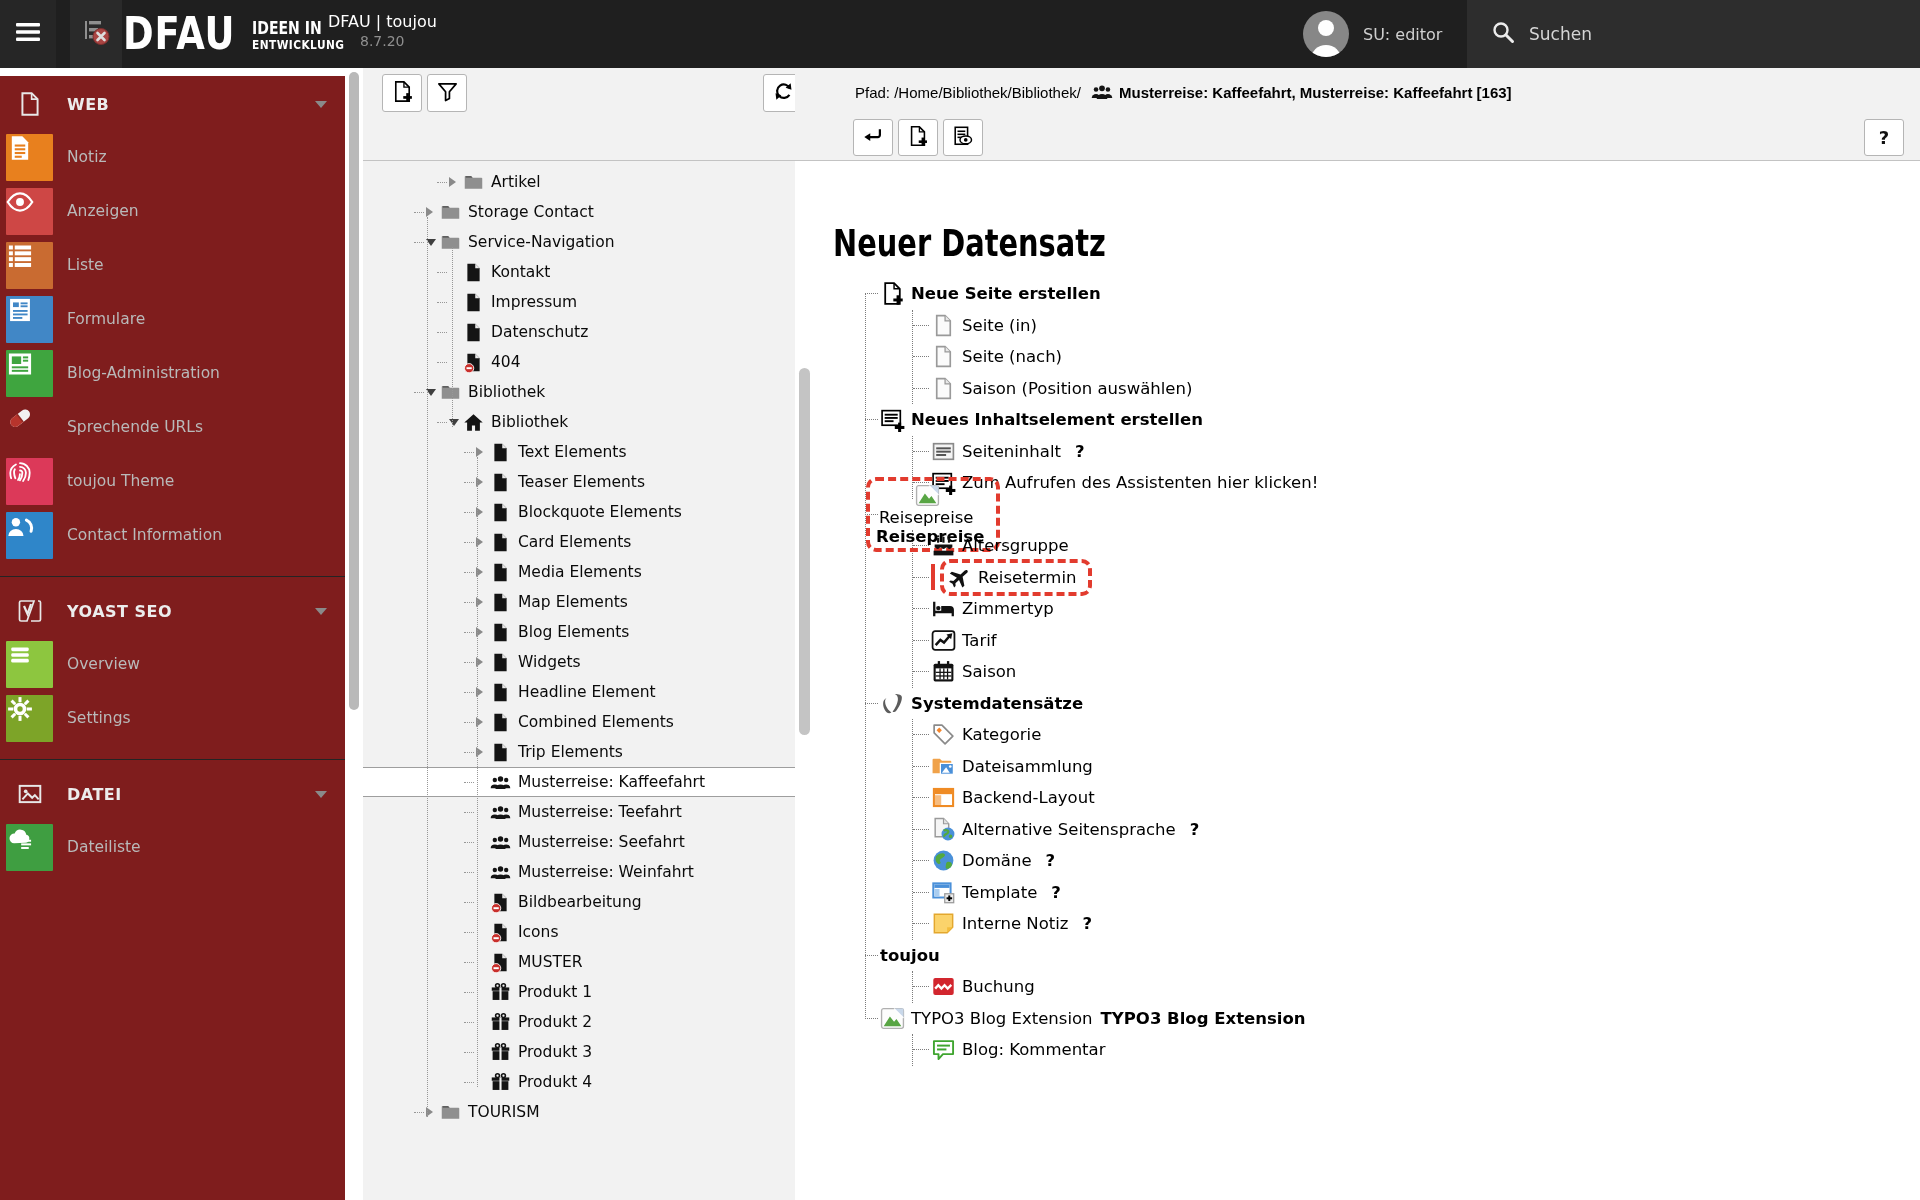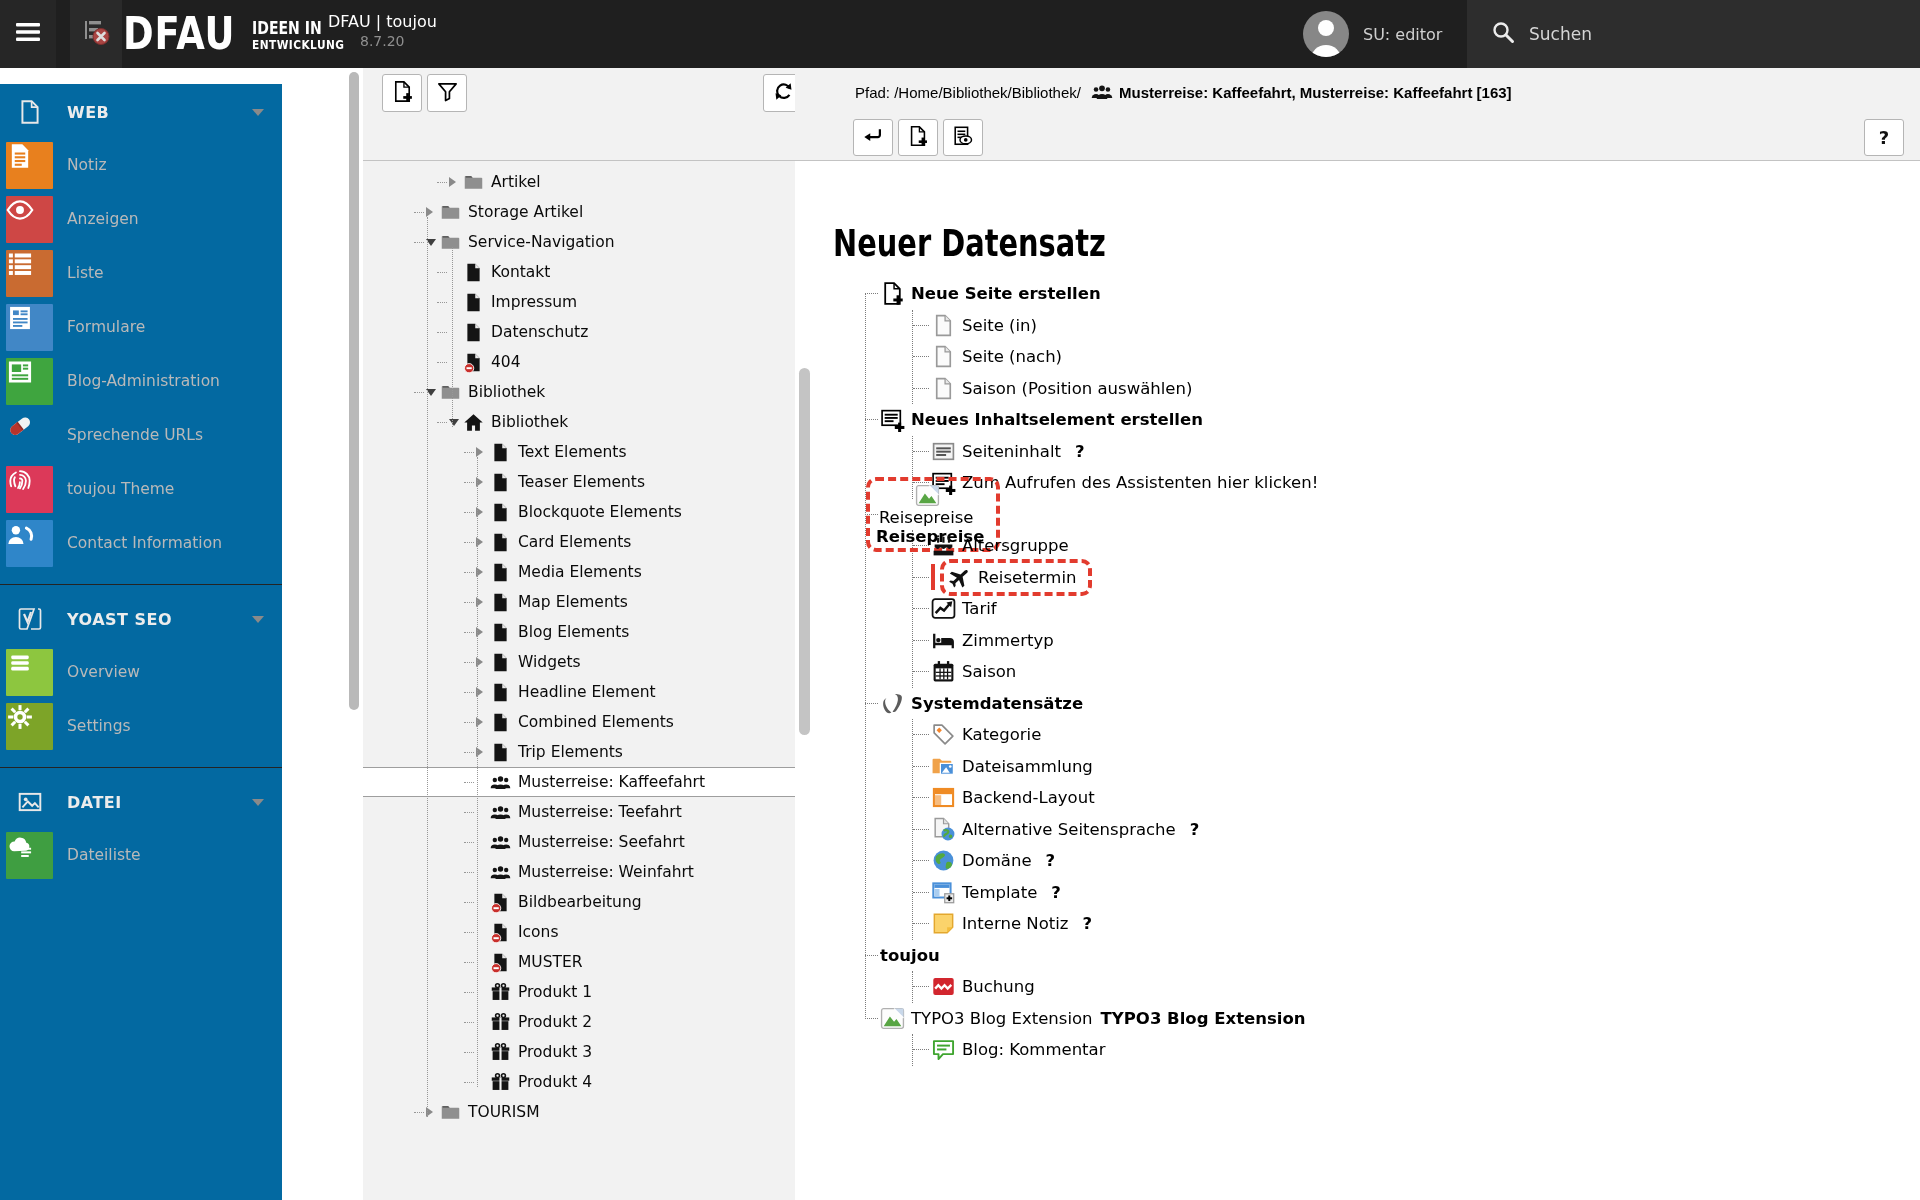--- a/index.html
+++ b/index.html
@@ -22,21 +22,21 @@
   .tb-star{position:absolute;left:1193px;top:22px;width:24px;height:24px;cursor:pointer;}
   .tb-help{position:absolute;left:1248px;top:21px;width:25px;height:25px;cursor:pointer;}
   .tb-user{position:absolute;left:1303px;top:11px;display:flex;align-items:center;cursor:pointer;}
   .tb-avatar{width:46px;height:46px;}
   .tb-username{margin-left:14px;color:#cfcfcf;font-size:16px;}
   .tb-search{position:absolute;left:1467px;top:0;width:453px;height:68px;background:#2d2d2d;display:flex;align-items:center;padding-left:24px;box-sizing:border-box;}
   .tb-search svg{width:24px;height:24px;flex:0 0 24px;}
   .tb-search input{background:transparent;border:none;outline:none;color:#ddd;font-size:17px;margin-left:12px;width:300px;font-family:"DejaVu Sans",sans-serif;}
   .tb-search input::placeholder{color:#d5d5d5;opacity:1;}
   
-  .sidebar{position:absolute;left:0;top:84px;bottom:0;width:282px;background:#0369a1;overflow:hidden;}
+  .sidebar{position:absolute;left:0;top:76px;bottom:0;width:345px;background:#7f1d1d;overflow:hidden;}
   .sb-section{padding-top:2px;}
   .sb-section + .sb-section{margin-top:14px;border-top:1px solid #242424;padding-top:8px;}
   .sb-header{height:52px;display:flex;align-items:center;cursor:pointer;position:relative;}
   .sb-header .hico{width:26px;height:26px;margin-left:17px;}
   .sb-header .hico svg{width:26px;height:26px;}
   .sb-header .hlabel{margin-left:24px;color:#ececec;font-size:16px;font-weight:700;letter-spacing:.5px;}
   .sb-chevron{position:absolute;right:18px;top:23px;width:0;height:0;border-left:6px solid transparent;border-right:6px solid transparent;border-top:7px solid #8a8a8a;}
   .sb-item{height:54px;display:flex;align-items:center;cursor:pointer;}
   .sb-tile{width:47px;height:47px;margin-left:6px;border-radius:1px;display:flex;align-items:center;justify-content:center;flex:0 0 47px;}
   .sb-tile svg{width:28px;height:28px;}
@@ -372,21 +372,21 @@
           <span class="stub"></span>
           <span class="arrow collapsed">
             <i></i>
           </span>
           <span class="pt-ico" style="display: inline-block;">
             <svg viewBox="0 0 24 24">
               <path d="M2,5.5 a1,1 0 0 1 1,-1 h6.2 l1.8,2 H21 a1,1 0 0 1 1,1 V19 H2 z" fill="#8f8f8f"></path>
               <path d="M3,4.5 h6.2 l1.8,2 H3.2 z" fill="#5f5f5f"></path>
             </svg>
           </span>
-          <span class="pt-label">Storage Artikel</span>
+          <span class="pt-label">Storage Contact</span>
         </div>
         <div class="pt-row lvl1">
           <span class="stub"></span>
           <span class="arrow expanded">
             <i></i>
           </span>
           <span class="pt-ico" style="display: inline-block;">
             <svg viewBox="0 0 24 24">
               <path d="M2,5.5 a1,1 0 0 1 1,-1 h6.2 l1.8,2 H21 a1,1 0 0 1 1,1 V19 H2 z" fill="#8f8f8f"></path>
               <path d="M3,4.5 h6.2 l1.8,2 H3.2 z" fill="#5f5f5f"></path>
@@ -995,38 +995,38 @@
                 </svg>
               </span>
               <span class="nr-label">Reisetermin</span>
             </span>
           </div>
           <div class="nr-row">
             <span class="stub"></span>
             <span class="nr-inner">
               <span class="nr-ico" style="display: inline-block;">
                 <svg viewBox="0 0 24 24">
+                  <path d="M2,5.5 v14 h2.2 v-3 h15.6 v3 H22 V13.3 a3.8,3.8 0 0 0 -3.8,-3.8 H9.8 v4.6 H4.2 V5.5 z" fill="#111"></path>
+                  <circle cx="7" cy="11.6" r="2.1" fill="#111"></circle>
+                </svg>
+              </span>
+              <span class="nr-label">Zimmertyp</span>
+            </span>
+          </div>
+          <div class="nr-row">
+            <span class="stub"></span>
+            <span class="nr-inner">
+              <span class="nr-ico" style="display: inline-block;">
+                <svg viewBox="0 0 24 24">
                   <rect x="1.5" y="3" width="21" height="18" rx="2.5" fill="none" stroke="#111" stroke-width="1.7"></rect>
                   <polyline points="4.5,16.5 9,11.5 12.5,14 18,7.5" fill="none" stroke="#111" stroke-width="2.4"></polyline>
                   <polygon points="14.8,6.2 20.5,5 19.3,10.7" fill="#111"></polygon>
                 </svg>
               </span>
               <span class="nr-label">Tarif</span>
-            </span>
-          </div>
-          <div class="nr-row">
-            <span class="stub"></span>
-            <span class="nr-inner">
-              <span class="nr-ico" style="display: inline-block;">
-                <svg viewBox="0 0 24 24">
-                  <path d="M2,5.5 v14 h2.2 v-3 h15.6 v3 H22 V13.3 a3.8,3.8 0 0 0 -3.8,-3.8 H9.8 v4.6 H4.2 V5.5 z" fill="#111"></path>
-                  <circle cx="7" cy="11.6" r="2.1" fill="#111"></circle>
-                </svg>
-              </span>
-              <span class="nr-label">Zimmertyp</span>
             </span>
           </div>
           <div class="nr-row">
             <span class="stub"></span>
             <span class="nr-inner">
               <span class="nr-ico" style="display: inline-block;">
                 <svg viewBox="0 0 24 24">
                   <rect x="2.5" y="4.5" width="19" height="17" rx="1.5" fill="#111"></rect>
                   <rect x="6.5" y="2" width="2.2" height="5" fill="#111"></rect>
                   <rect x="15.3" y="2" width="2.2" height="5" fill="#111"></rect>

